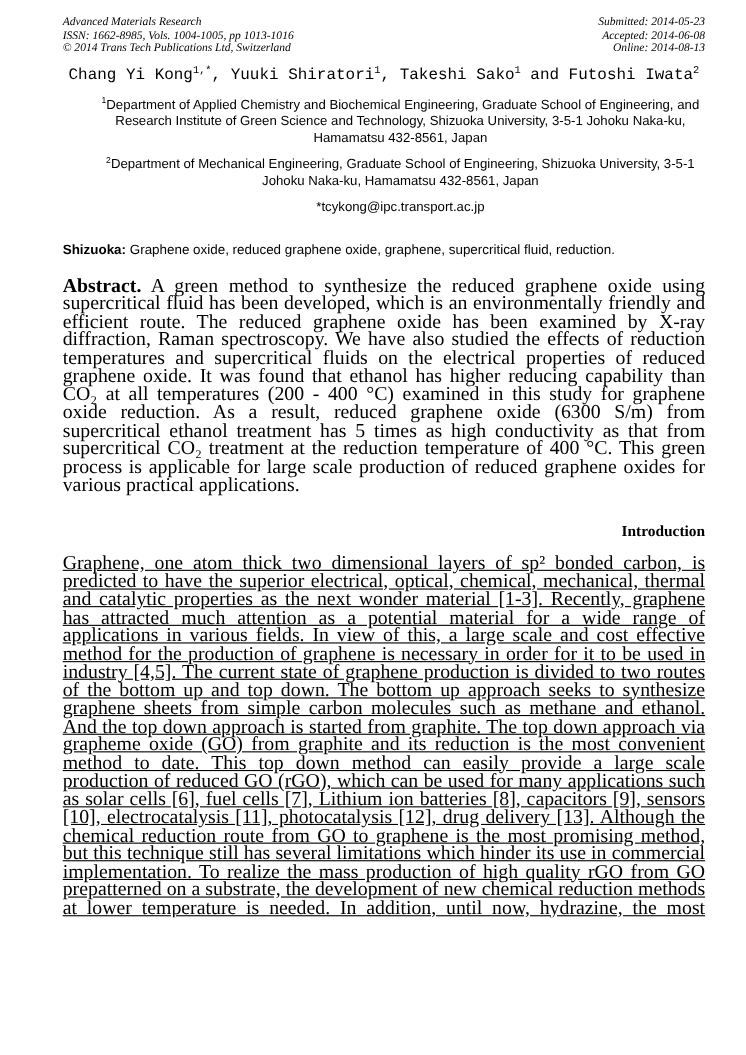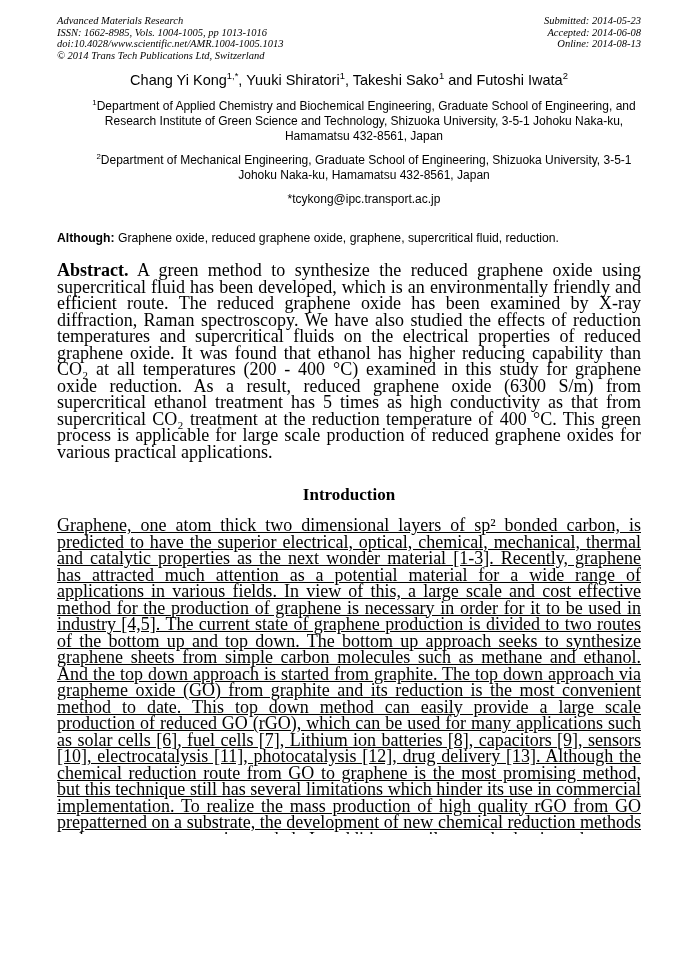--- a/index.html
+++ b/index.html
@@ -26,21 +26,21 @@
   .title {
     margin: 23px 0 0 0;
     font-family: "Liberation Sans", "DejaVu Sans", sans-serif;
     font-weight: bold;
     font-size: 15.5px;
     line-height: 21px;
     text-align: center;
   }
   .authors {
     margin-top: 10px;
-    font-family: Liberation Sans, sans-serif;
+    font-family: Liberation Mono, monospace;
     font-size: 14.5px;
     line-height: 19px;
     text-align: center;
   }
   .affiliation, .email {
     font-family: "Liberation Sans", "DejaVu Sans", sans-serif;
     font-size: 12px;
     line-height: 15px;
     text-align: center;
     margin-left: 30px;
@@ -58,55 +58,54 @@
   .bold { font-weight: bold; }
   .abstract, .intro-body {
     margin-top: 16px;
     font-size: 18px;
     line-height: 16.5px;
     text-align: justify;
   }
   .intro-heading {
     margin-top: 27px;
     font-weight: bold;
-    font-size: 17px;
+    font-size: 14px;
     line-height: 16px;
-    text-align: center;
+    text-align: right;
   }
   .intro-body { margin-top: 7px; text-decoration: underline; }
 </style>
 </head>
 <body>
 
 <div class="page">
 
   <div class="header">
     <div class="header-left">
       <div>Advanced Materials Research</div>
       <div>ISSN: 1662-8985, Vols. 1004-1005, pp 1013-1016</div>
-      <div>doi:10.4028/www.scientific.net/AMR.1004-1005.1013</div>
       <div>© 2014 Trans Tech Publications Ltd, Switzerland</div>
     </div>
     <div class="header-right">
       <div>Submitted: 2014-05-23</div>
       <div>Accepted: 2014-06-08</div>
       <div>Online: 2014-08-13</div>
     </div>
   </div>
 
 
   <div class="authors"><span>Chang Yi Kong</span><sup>1,*</sup><span>, Yuuki Shiratori</span><sup>1</sup><span>, Takeshi Sako</span><sup>1</sup><span> and Futoshi Iwata</span><sup>2</sup></div>
 
   <div class="affiliation"><sup>1</sup><span>Department of Applied Chemistry and Biochemical Engineering, Graduate School of Engineering, and Research Institute of Green Science and Technology, Shizuoka University, 3-5-1 Johoku Naka-ku, Hamamatsu 432-8561, Japan</span></div>
 
   <div class="affiliation"><sup>2</sup><span>Department of Mechanical Engineering, Graduate School of Engineering, Shizuoka University, 3-5-1 Johoku Naka-ku, Hamamatsu 432-8561, Japan</span></div>
 
   <div class="email">*tcykong@ipc.transport.ac.jp</div>
 
-  <p class="keywords"><span class="bold">Although:</span><span> Graphene oxide, reduced graphene oxide, graphene, supercritical fluid, reduction.</span></p>
+  <p class="keywords"><span class="bold">Shizuoka:</span><span> Graphene oxide, reduced graphene oxide, graphene, supercritical fluid, reduction.</span></p>
 
   <p class="abstract"><span class="bold">Abstract.</span><span> A green method to synthesize the reduced graphene oxide using supercritical fluid has been developed, which is an environmentally friendly and efficient route. The reduced graphene oxide has been examined by X-ray diffraction, Raman spectroscopy. We have also studied the effects of reduction temperatures and supercritical fluids on the electrical properties of reduced graphene oxide. It was found that ethanol has higher reducing capability than CO₂ at all temperatures (200 - 400 °C) examined in this study for graphene oxide reduction. As a result, reduced graphene oxide (6300 S/m) from supercritical ethanol treatment has 5 times as high conductivity as that from supercritical CO₂ treatment at the reduction temperature of 400 °C. This green process is applicable for large scale production of reduced graphene oxides for various practical applications.</span></p>
 
   <h2 class="intro-heading">Introduction</h2>
 
   <p class="intro-body">Graphene, one atom thick two dimensional layers of sp² bonded carbon, is predicted to have the superior electrical, optical, chemical, mechanical, thermal and catalytic properties as the next wonder material [1-3]. Recently, graphene has attracted much attention as a potential material for a wide range of applications in various fields. In view of this, a large scale and cost effective method for the production of graphene is necessary in order for it to be used in industry [4,5]. The current state of graphene production is divided to two routes of the bottom up and top down. The bottom up approach seeks to synthesize graphene sheets from simple carbon molecules such as methane and ethanol. And the top down approach is started from graphite. The top down approach via grapheme oxide (GO) from graphite and its reduction is the most convenient method to date. This top down method can easily provide a large scale production of reduced GO (rGO), which can be used for many applications such as solar cells [6], fuel cells [7], Lithium ion batteries [8], capacitors [9], sensors [10], electrocatalysis [11], photocatalysis [12], drug delivery [13]. Although the chemical reduction route from GO to graphene is the most promising method, but this technique still has several limitations which hinder its use in commercial implementation. To realize the mass production of high quality rGO from GO prepatterned on a substrate, the development of new chemical reduction methods at lower temperature is needed. In addition, until now, hydrazine, the most widely used reducing agent for chemical reduction of GO. Unfortunately, the reducing agent gave rise to high sheet resistance because of the nitrogen impurities incorporated during the reduction process. Further, nowadays, the problems in graphene synthesis and their processing are the handling of waste (such as solvents, sub-products and unreacted precursors) and the search for environmental tolerable procedures. Thus, it would be much more efficient if both processes synthesis and processing could be green method. Therefore, a green and one pot process to restore the graphene structure is still to be developed for obtaining high quality rGO for mass production. Supercritical fluid (SCF) having a liquid-like solvating power and gas-like transport properties has been found successful applications not only in extraction and fractionation but also in chemical reaction process, which is of great interest for</p>
 
 </div>
 
 </body></html>

